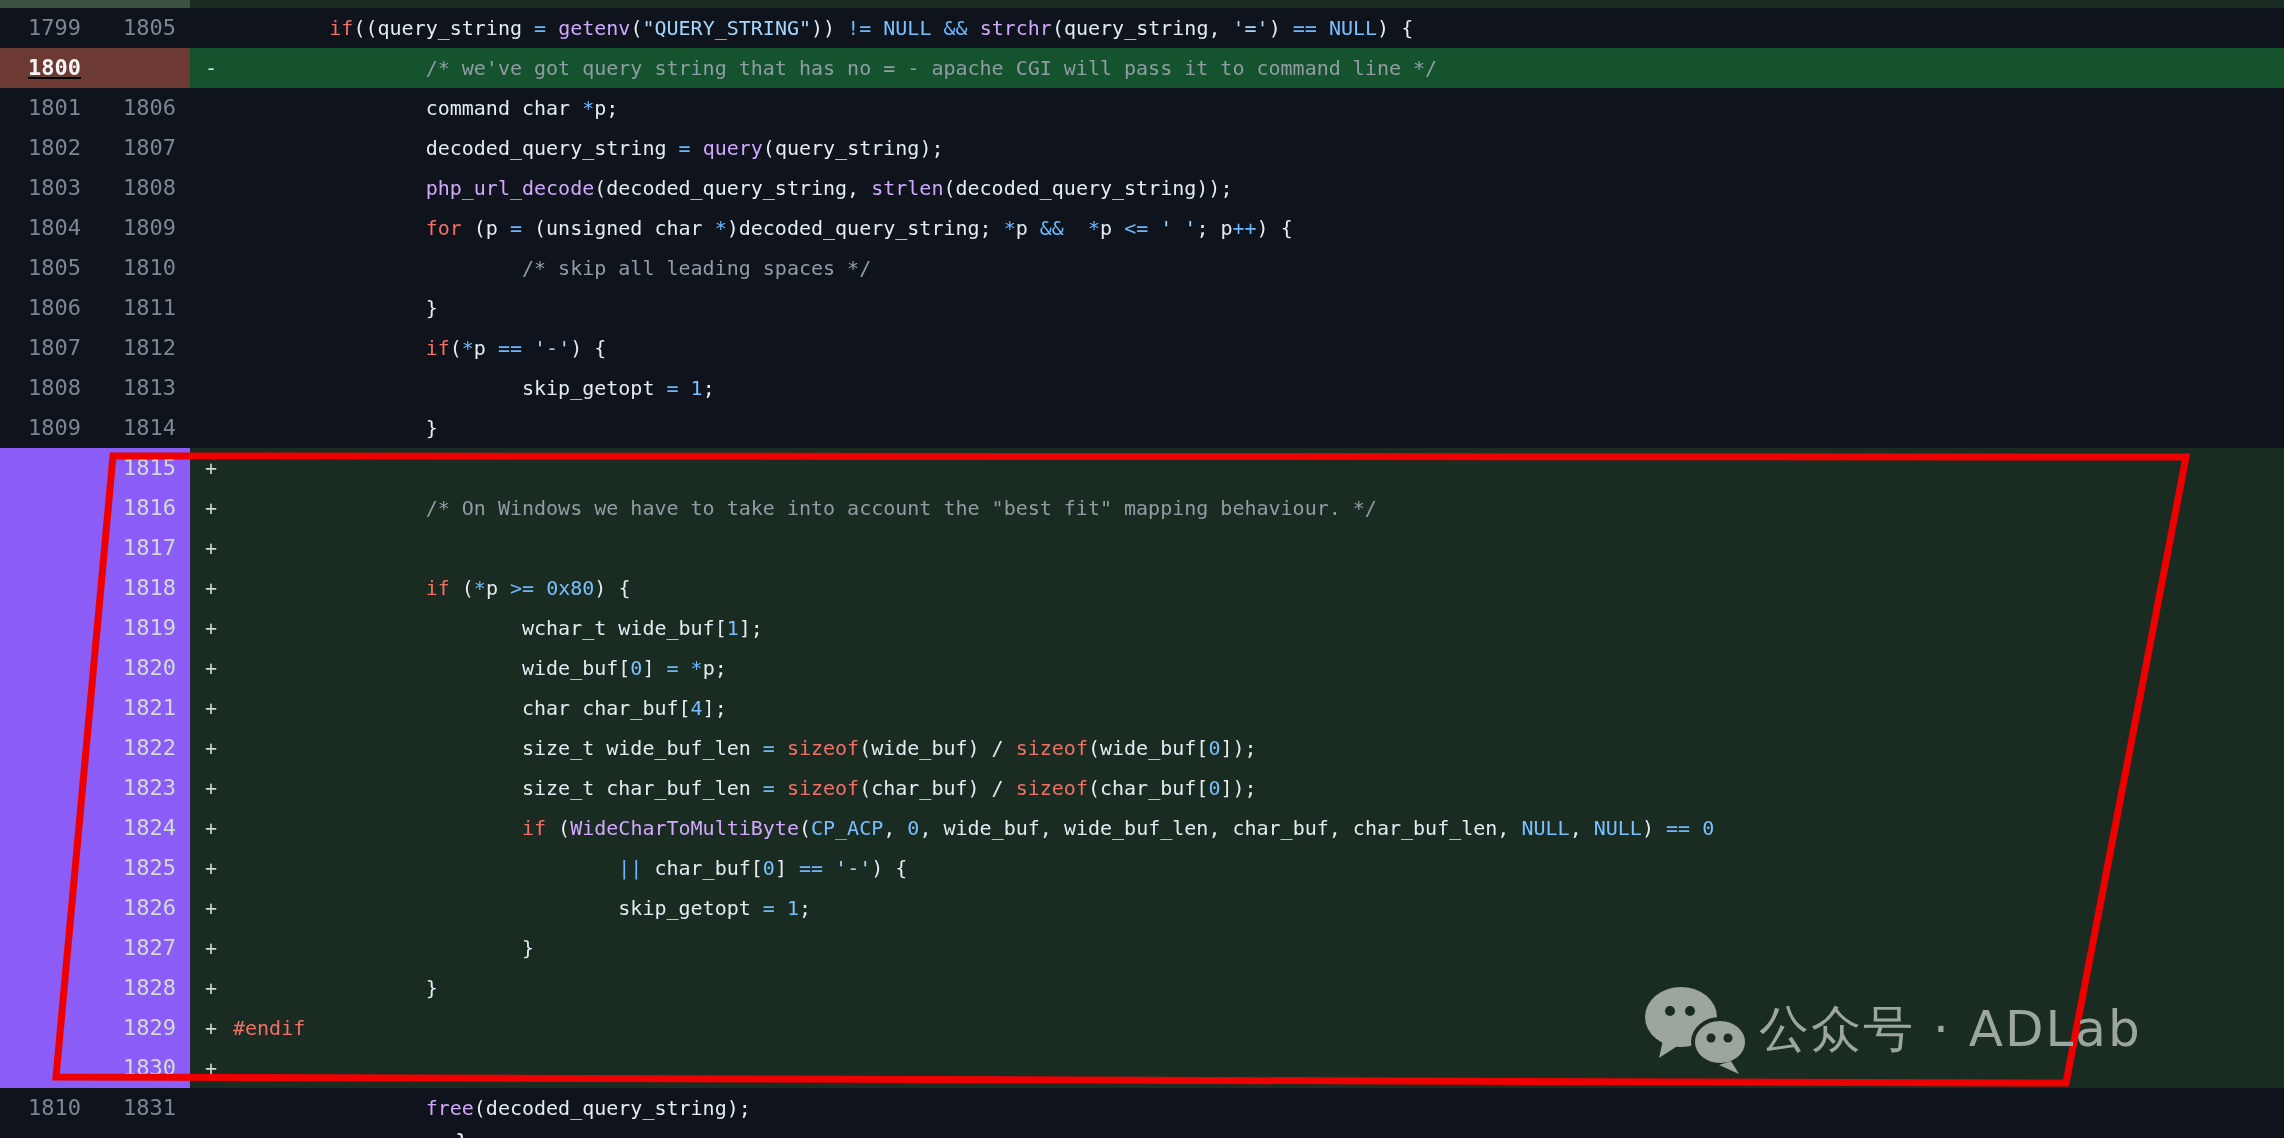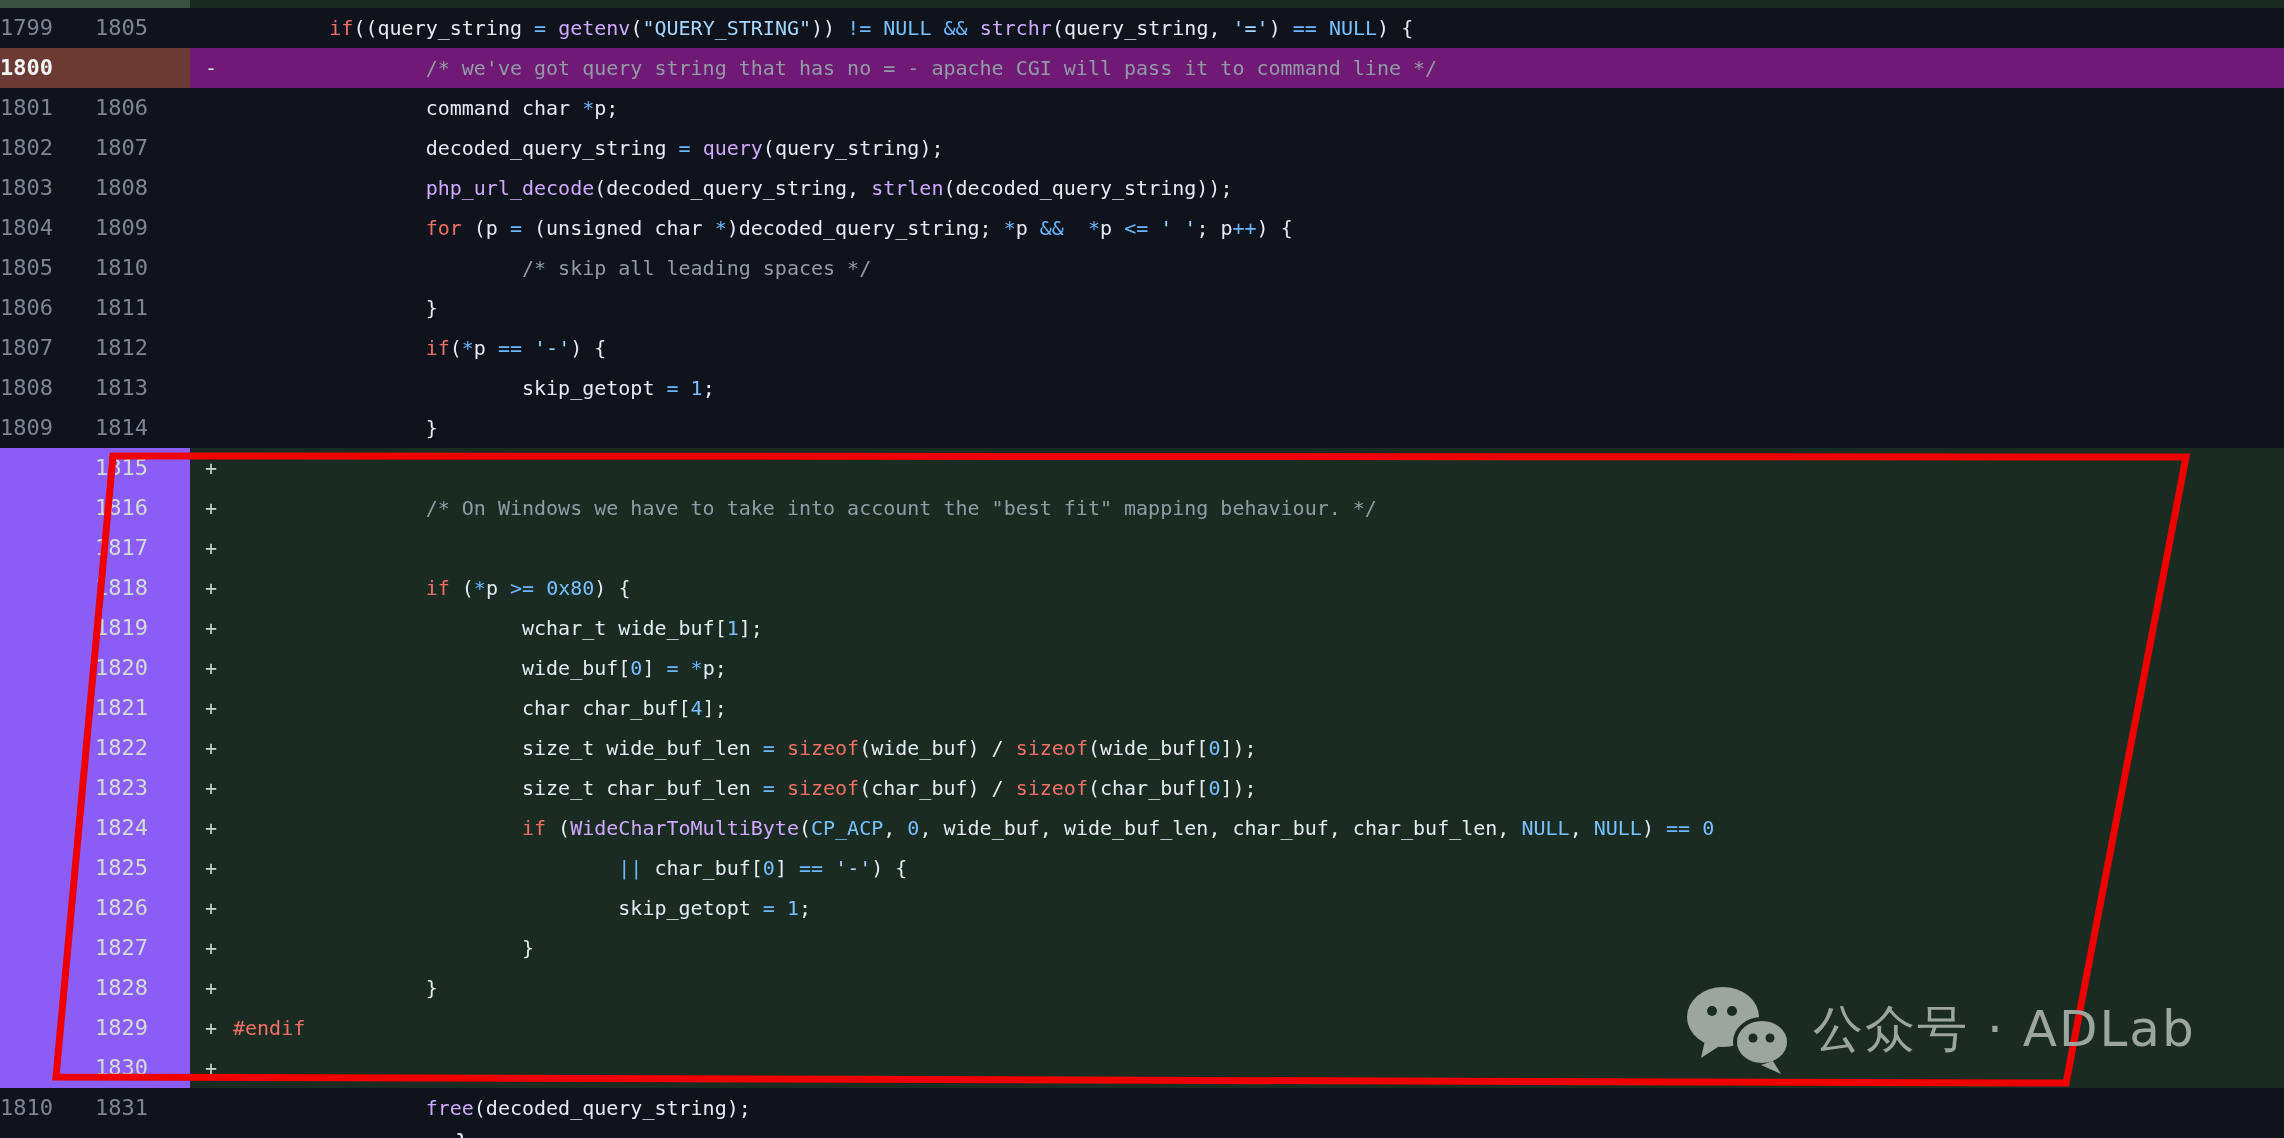--- a/index.html
+++ b/index.html
@@ -1,27 +1,27 @@
 <!DOCTYPE html>
 <html><head>
 <meta charset="utf-8">
 <style>
   html,body{margin:0;padding:0;background:#0e131c;}
   #screen{position:relative;width:2284px;height:1138px;overflow:hidden;
           background:#0e131c;font-family:"DejaVu Sans Mono",monospace;}
   .row{display:flex;height:40px;line-height:40px;white-space:nowrap;}
-  .gut{width:95px;flex:0 0 95px;text-align:left;padding-right:14px;box-sizing:border-box;
+  .gut{width:95px;flex:0 0 95px;text-align:right;padding-right:14px;box-sizing:border-box;
        color:#7d8793;font-size:22px;user-select:none;}
   .code{position:relative;flex:1 1 auto;font-size:20px;color:#e4ebf3;overflow:hidden;}
   .marker{position:absolute;left:15px;top:0;color:#d9e1e8;}
   .toks{display:inline-block;padding-left:43px;white-space:pre;}
   
   .row.ctx{background:#0e131c;}
   
-  .row.del{background:#701a75;}
+  .row.del{background:#14532d;text-decoration:underline;}
   .row.del .gut{background:#6d3a33;color:#f2f5f7;font-weight:bold;}
   
   .row.add{background:#1a2b21;}
   .row.add .gut{background:#8b5cf6;color:#d2dcd4;}
   .row.add .marker{color:#ccd6cf;}
   
   .t-p{color:#e4ebf3;}
   .t-k{color:#f47067;}
   .t-f{color:#d2a8ff;}
   .t-s{color:#a5d6ff;}
@@ -33,22 +33,22 @@
   .sliver .g{width:190px;flex:0 0 190px;}
   .sliver .b{flex:1 1 auto;}
   #top-sliver{height:8px;}
   #top-sliver .g{background:#3a5142;}
   #top-sliver .b{background:#1a2b21;}
   #bottom-sliver{height:10px;background:#0e131c;position:relative;}
   #bottom-sliver .glyph{position:absolute;left:455px;top:2px;font-size:23px;color:#e4ebf3;}
   
   #annotation-box{position:absolute;left:0;top:0;pointer-events:none;}
   
-  #watermark{position:absolute;left:1685px;top:984px;height:90px;display:flex;
-             align-items:center;gap:20px;color:#9ca59e;pointer-events:none;}
+  #watermark{position:absolute;left:1643px;top:984px;height:90px;display:flex;
+             align-items:center;gap:8px;color:#9ca59e;pointer-events:none;}
   #watermark .wm-text{font-family:"DejaVu Sans",sans-serif;font-size:50px;letter-spacing:2px;}
 </style>
 </head>
 <body>
 
 <div id="screen">
 
   <div id="top-sliver" class="sliver">
     <div class="g"></div>
     <div class="b"></div>

